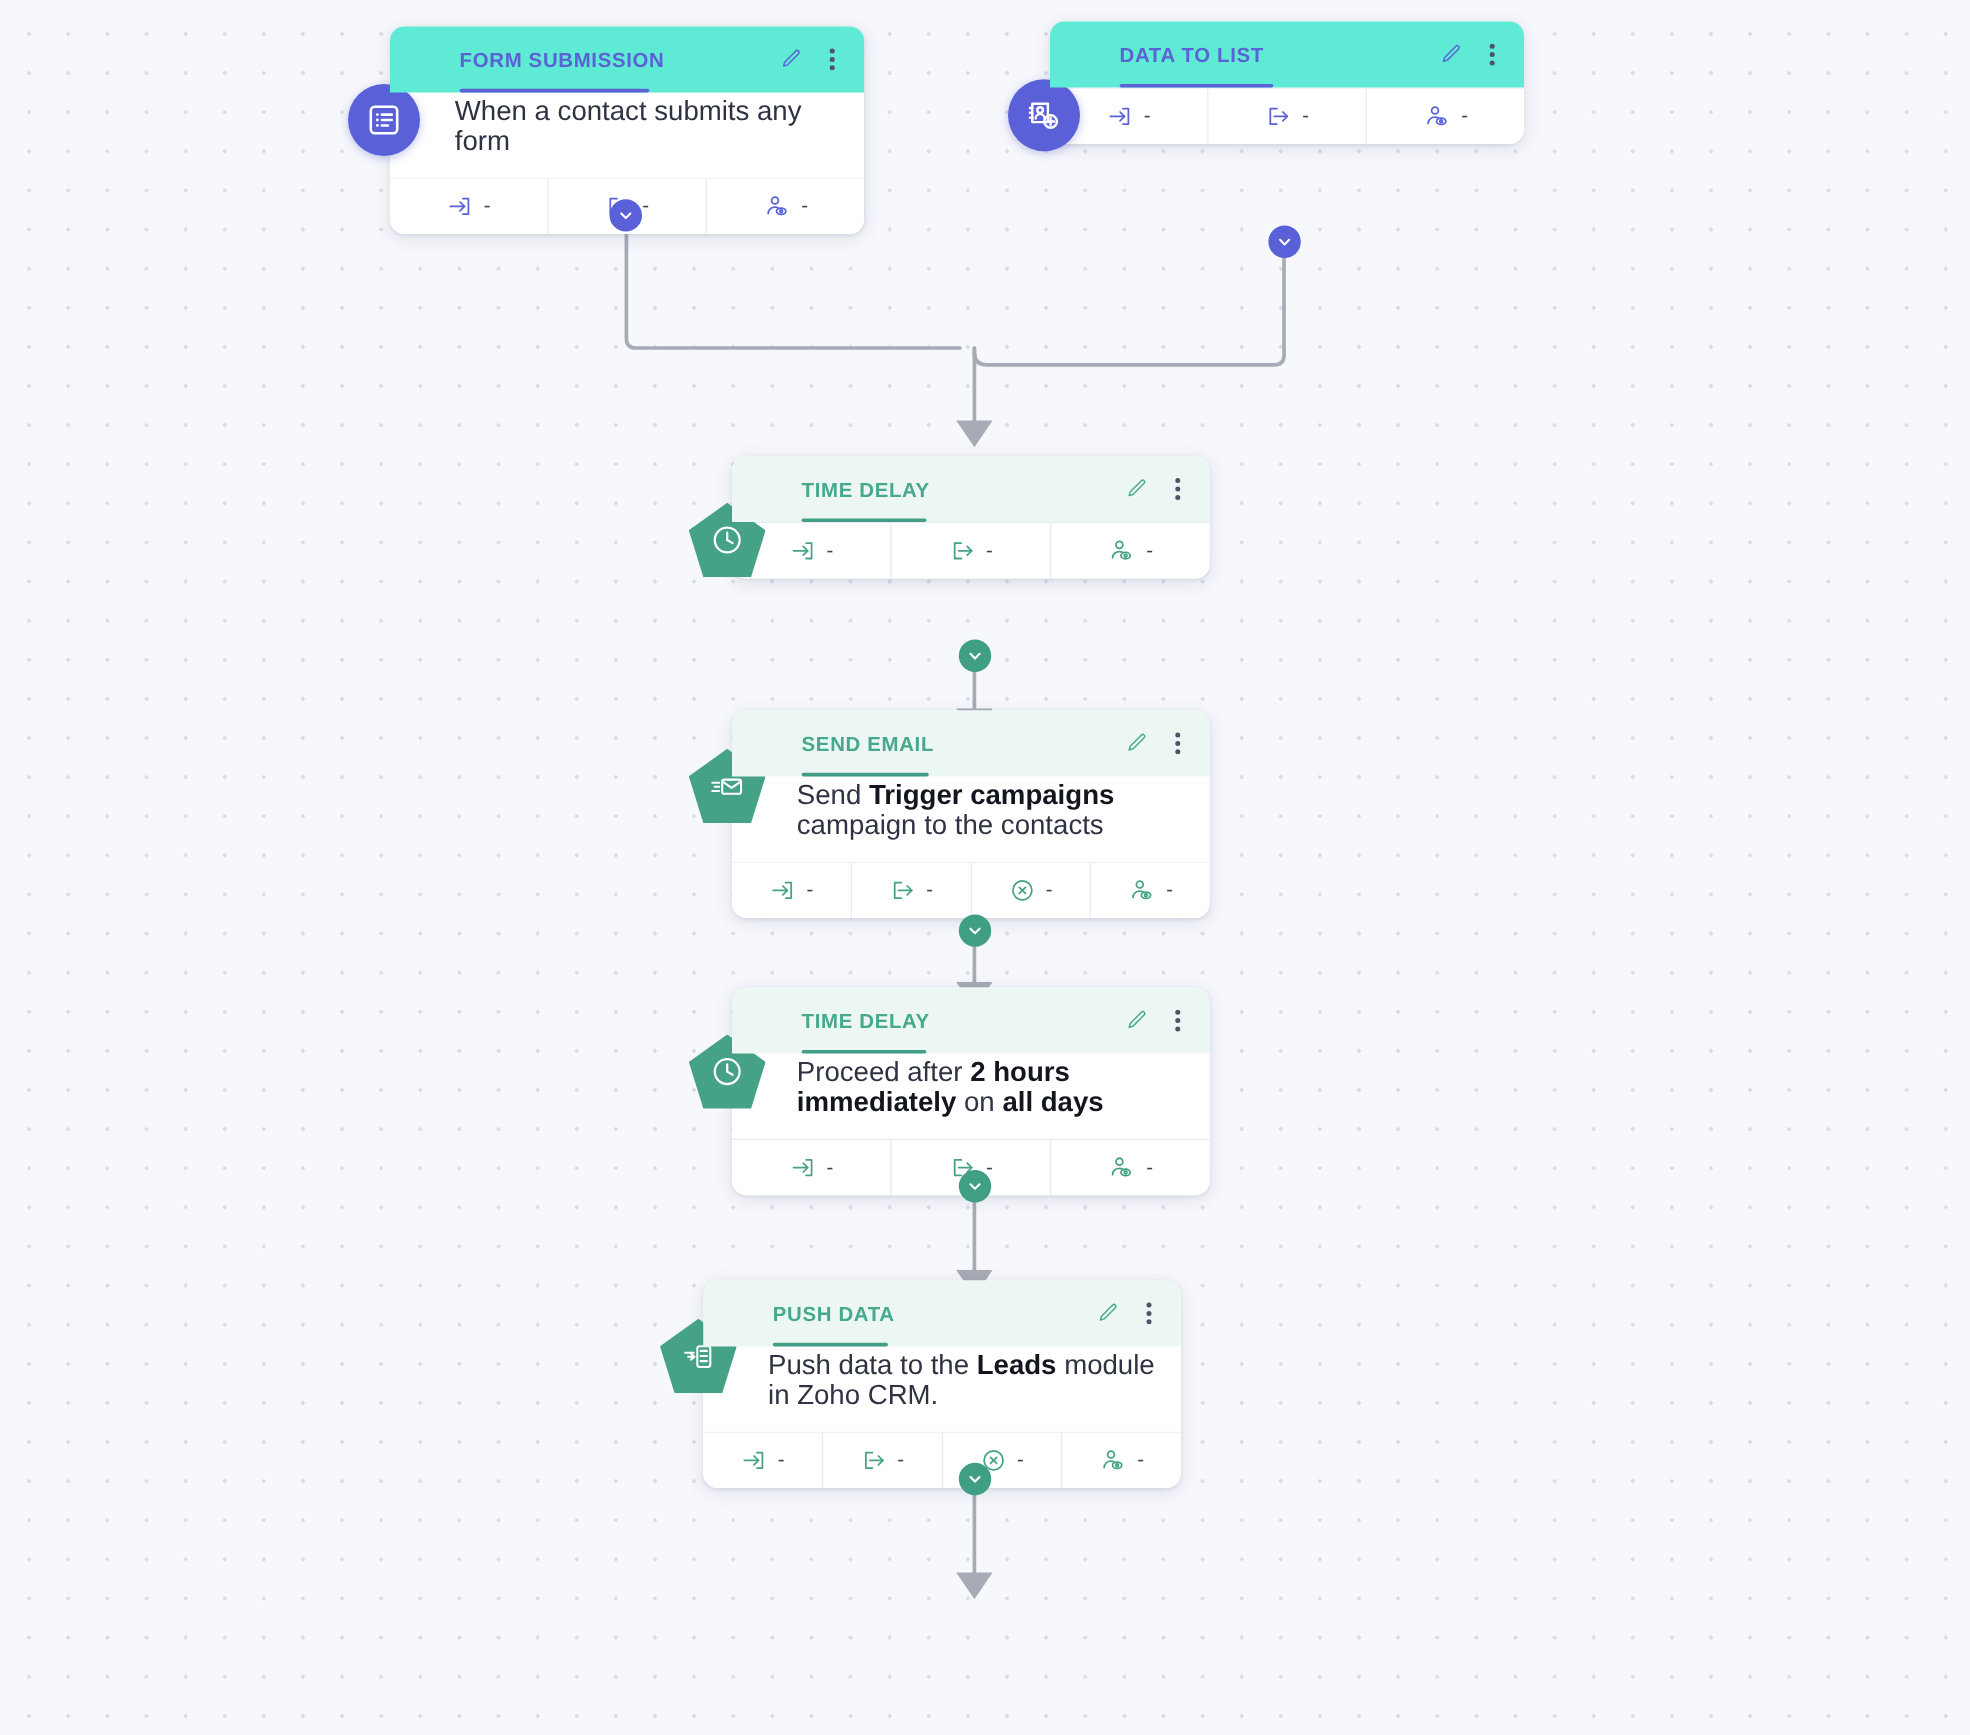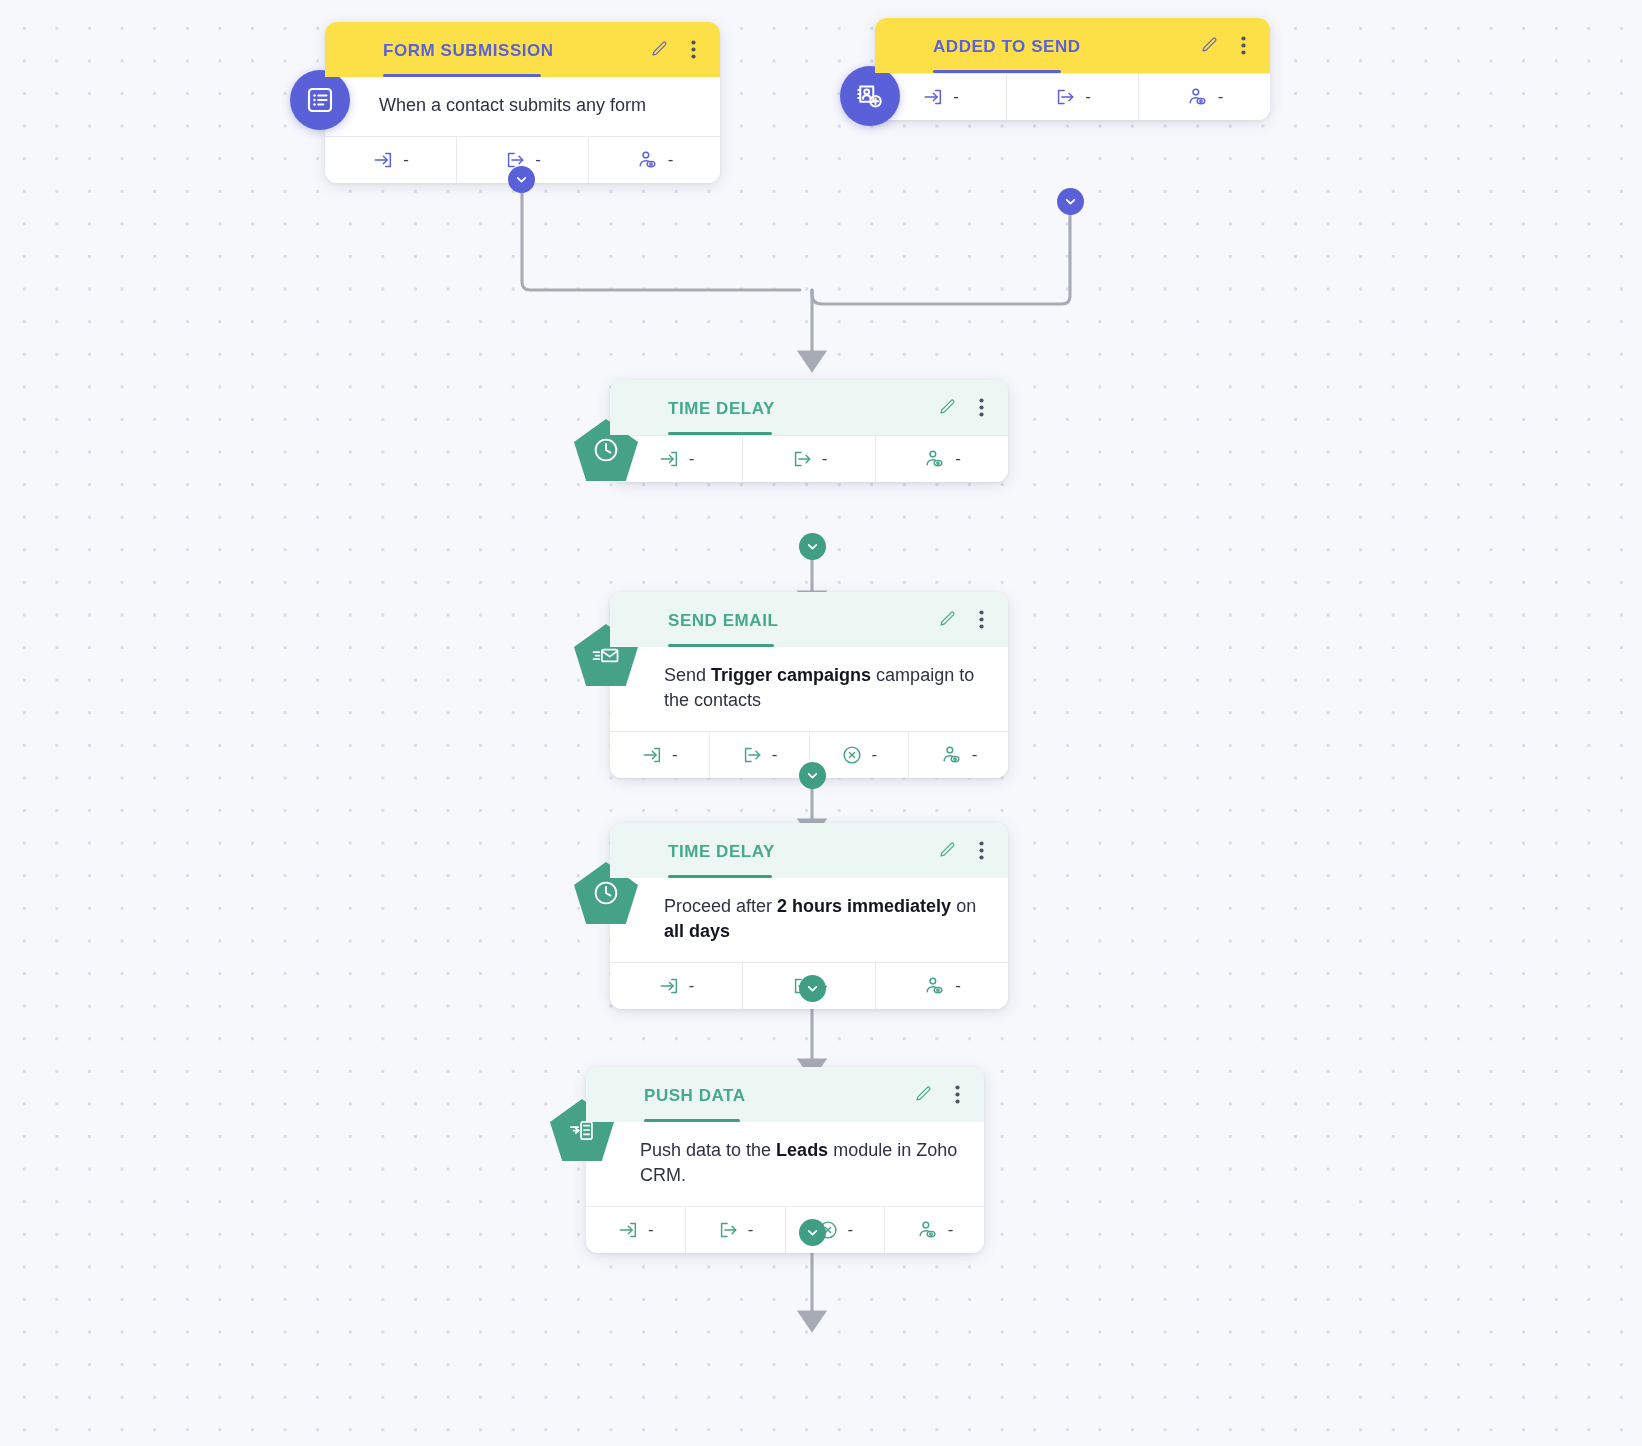--- a/index.html
+++ b/index.html
@@ -39,22 +39,22 @@
     display: inline-block;
     padding-bottom: 12px;
   }
   .title-rule { height: 3px; width: 158px; border-radius: 2px; margin-left: 0; }
   .head-actions {
     position: absolute; top: 16px; right: 16px;
     display: flex; align-items: center; gap: 12px;
   }
   .icon-btn { width: 22px; height: 22px; display: flex; align-items: center; justify-content: center; cursor: pointer; }
   .card-body {
-    padding: 16px 20px 18px 54px;
-    font-size: 18px;
+    padding: 3px 20px 18px 54px;
+    font-size: 23px;
     line-height: 25px;
     color: #2f3242;
     background: #fff;
   }
   .card-body b { font-weight: bold; color: #14161f; }
   .card-foot {
     display: flex;
     border-top: 1px solid #e8eaf0;
     background: #fff;
     border-radius: 0 0 12px 12px;
@@ -65,21 +65,21 @@
     gap: 9px;
     padding: 12px 4px;
     font-size: 17px;
     color: #3d4152;
     border-right: 1px solid #e8eaf0;
   }
   .stat:last-child { border-right: none; }
   .stat svg { display: block; }
 
   
-  .trigger .card-head { background: #fde047; }
+  .trigger .card-head { background: #5eead4; }
   .trigger .card-title { color: #5b62d6; }
   .trigger .title-rule { background: #5b62d6; }
   .badge-circle {
     position: absolute;
     width: 60px; height: 60px; border-radius: 50%;
     background: #5a61d8;
     display: flex; align-items: center; justify-content: center;
     box-shadow: 0 2px 8px rgba(72,80,190,0.32);
   }
 
@@ -235,21 +235,21 @@
         <line x1="2.6" y1="10.4" x2="4.2" y2="10.4"></line>
         <line x1="2.6" y1="13.6" x2="4.2" y2="13.6"></line>
         <circle cx="9.4" cy="8.6" r="1.9"></circle>
         <path d="M6.4 14.2c0-1.8 1.4-2.9 3-2.9s3 1.1 3 2.9"></path>
         <circle cx="16.4" cy="16.2" r="4.2"></circle>
         <line x1="16.4" y1="13.9" x2="16.4" y2="18.5"></line>
         <line x1="14.1" y1="16.2" x2="18.7" y2="16.2"></line>
       </svg>
     </div>
     <div class="card-head">
-      <div class="card-title">ADDED TO SEND</div>
+      <div class="card-title">DATA TO LIST</div>
       <div class="title-rule" style="width:128px;"></div>
       <div class="head-actions">
         <div class="icon-btn">
           <svg width="18" height="18" viewBox="0 0 24 24" fill="none" stroke="#5b62d6" stroke-width="1.6" stroke-linecap="round" stroke-linejoin="round">
             <path d="M17.6 3.4a2.1 2.1 0 0 1 3 3L8.2 18.8 4 20l1.2-4.2z"></path>
           </svg>
         </div>
         <div class="icon-btn">
           <svg width="5" height="19" viewBox="0 0 5 19">
             <circle cx="2.5" cy="2.5" r="2.1" fill="#4e5466"></circle>

